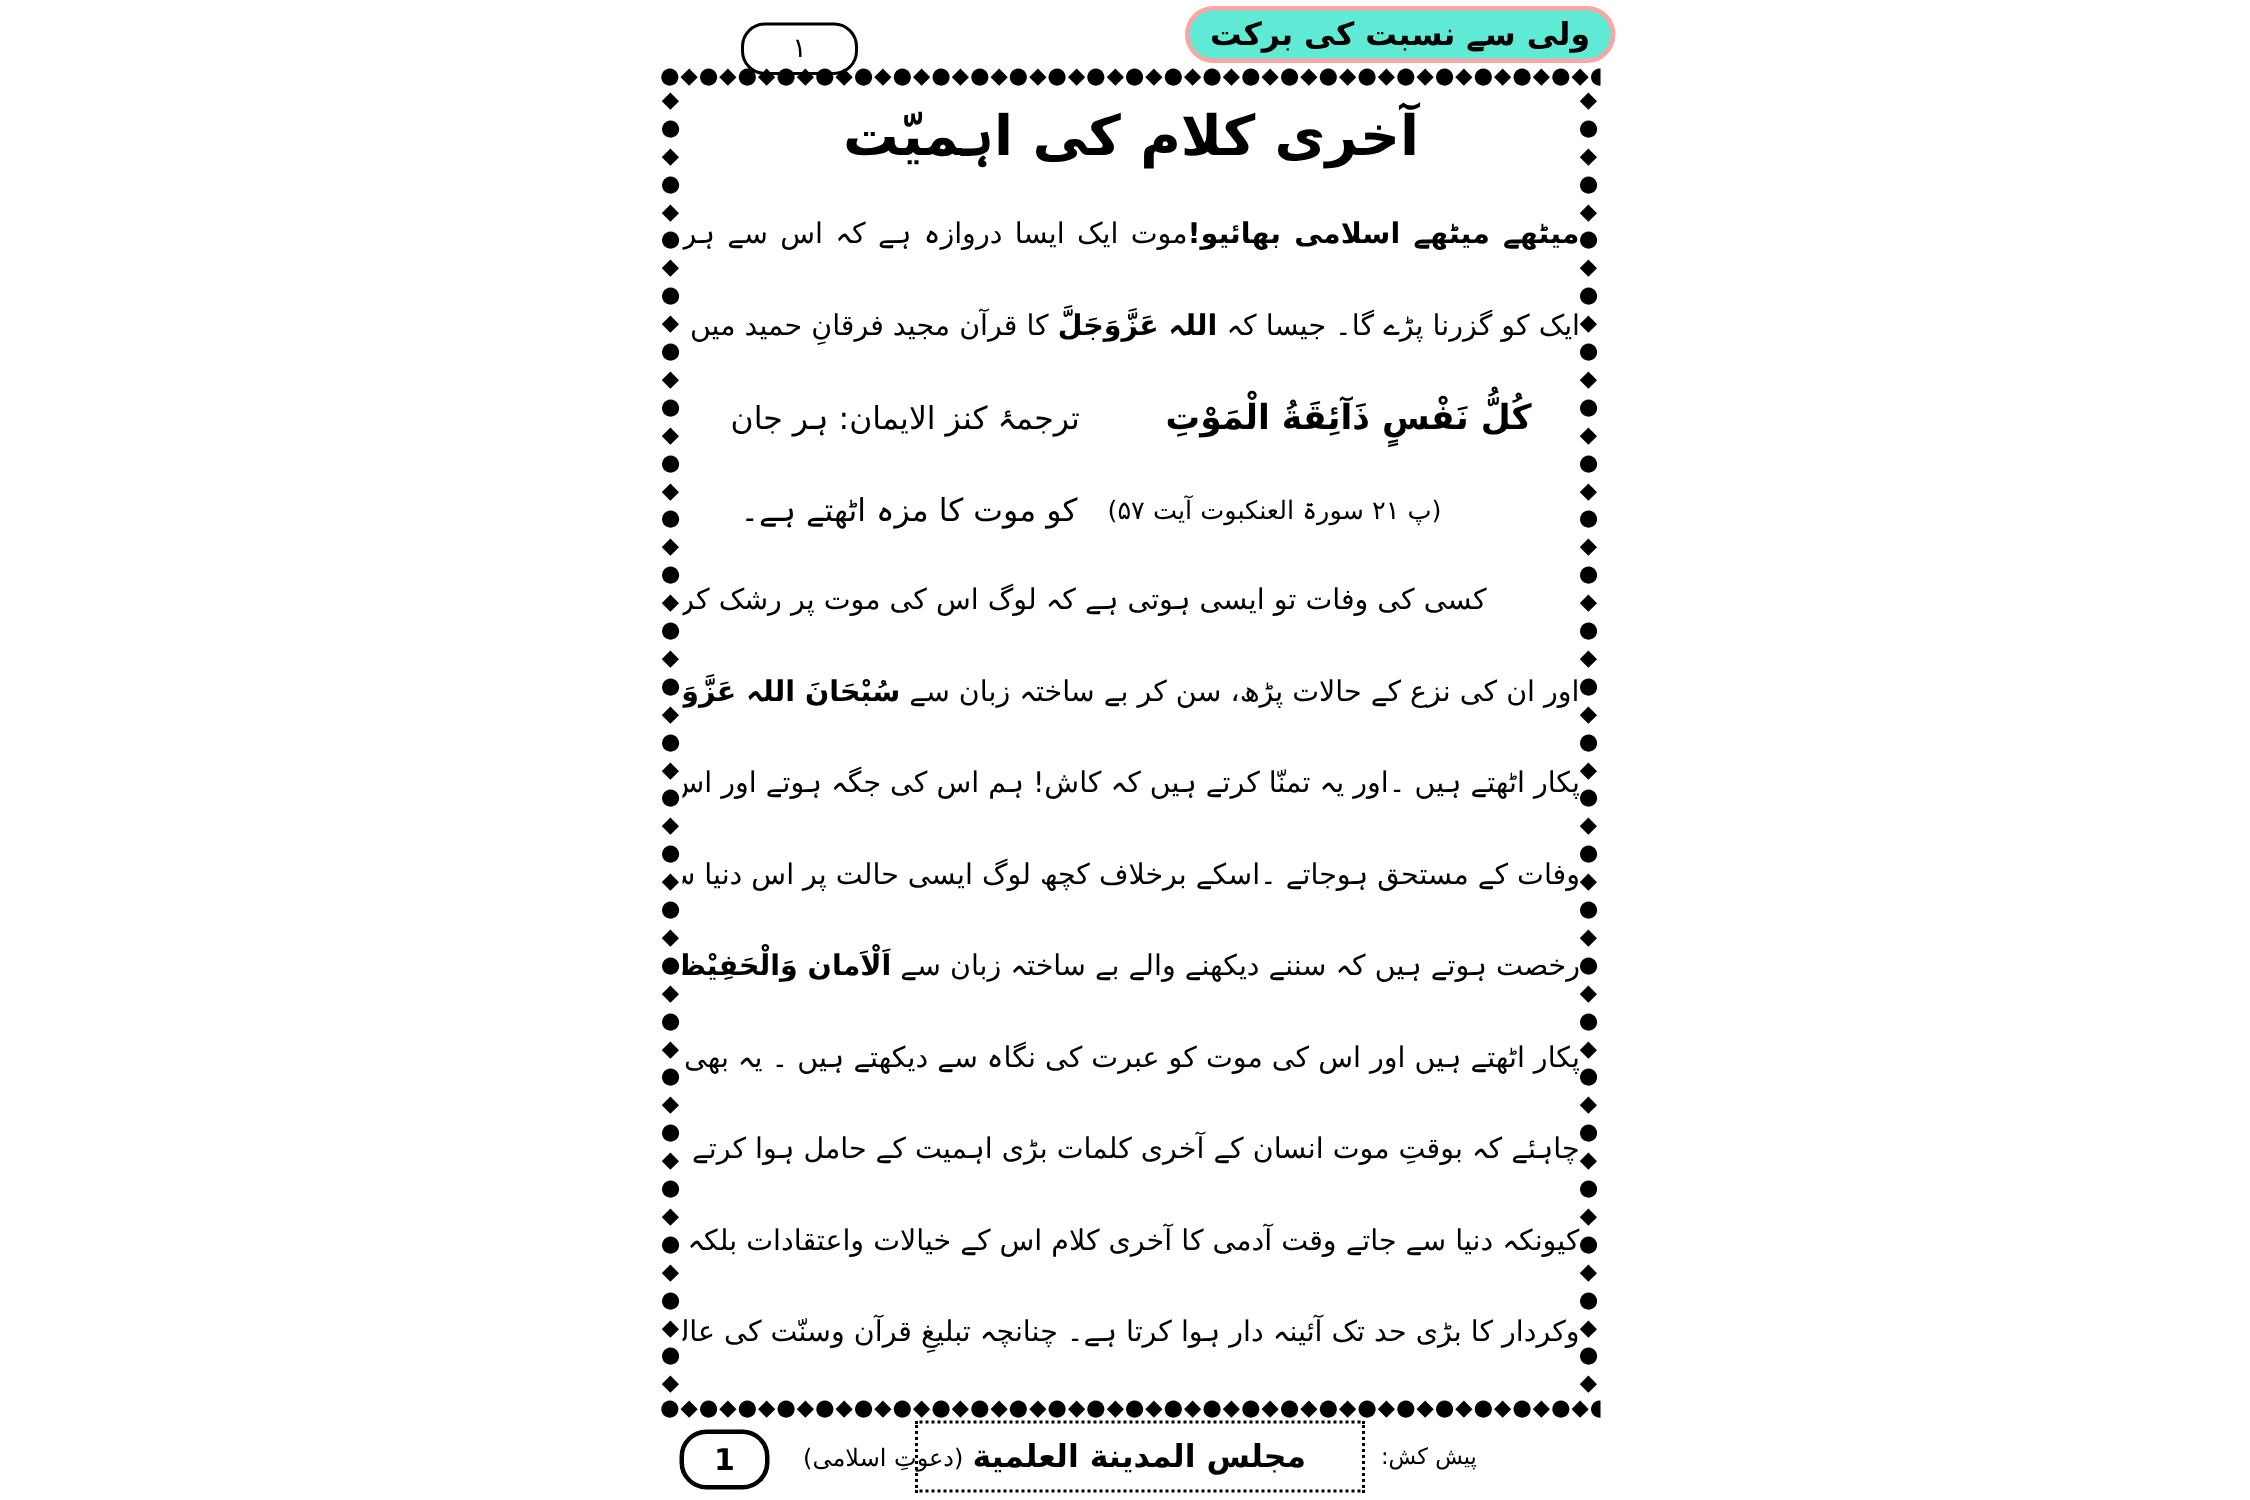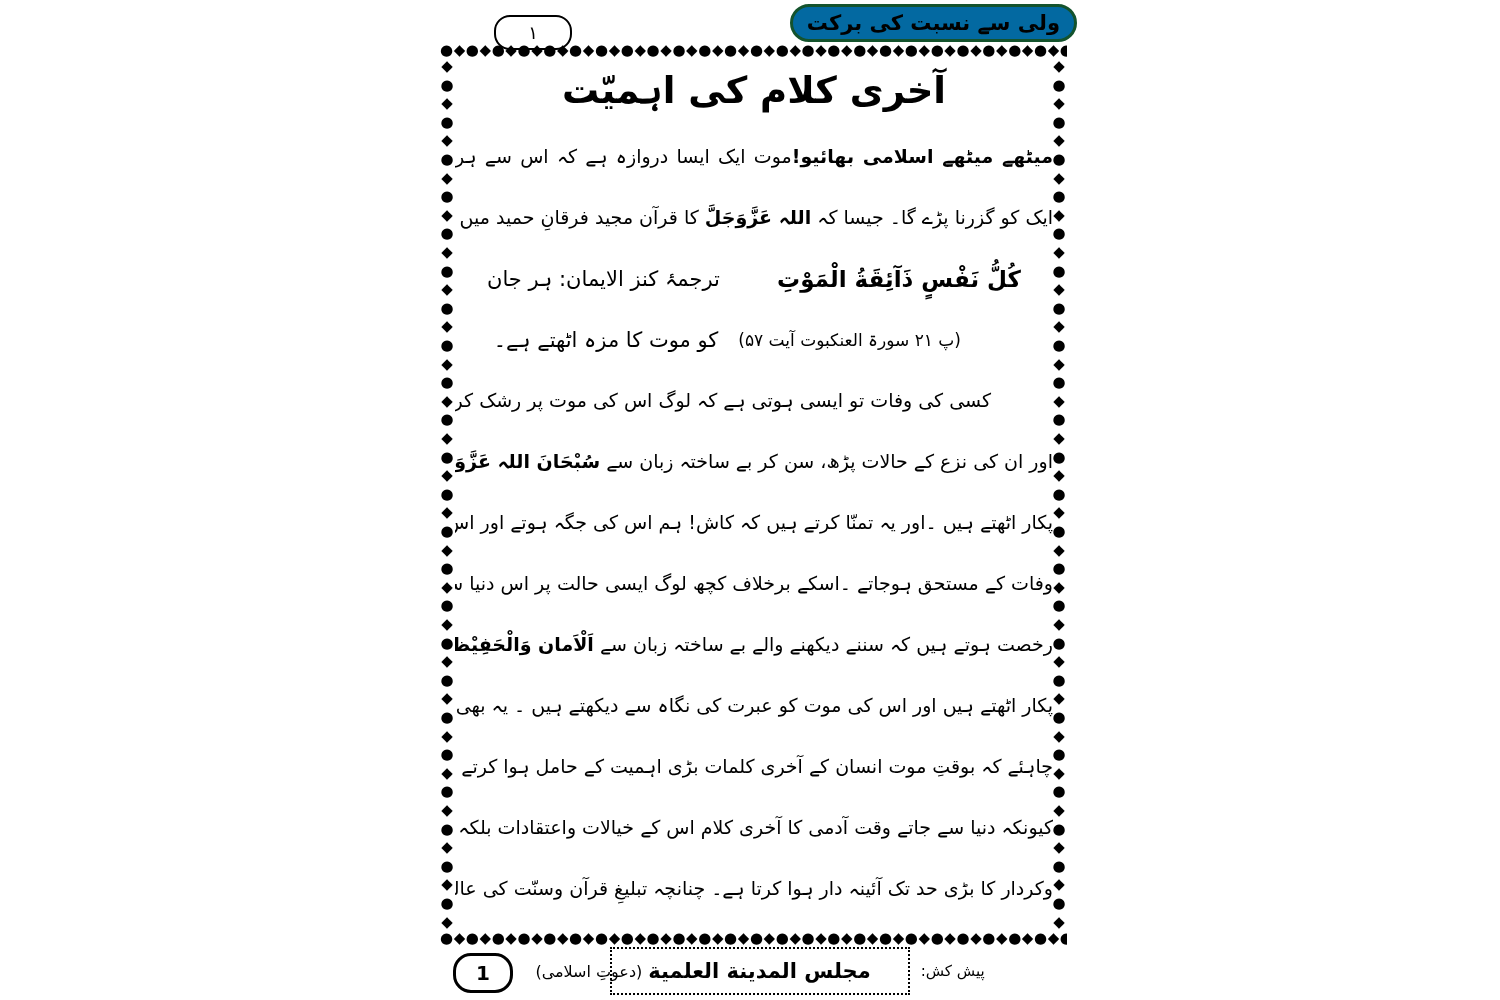--- a/index.html
+++ b/index.html
@@ -2,21 +2,21 @@
 <html lang="ur" dir="rtl"><head>
 <meta charset="utf-8">
 <style>
   html,body{margin:0;padding:0;background:#ffffff;}
   .canvas{position:relative;width:1500px;height:1000px;background:#ffffff;overflow:hidden;
           font-family:"DejaVu Sans",sans-serif;color:#000;}
   .page-col{position:absolute;left:440px;top:0;width:627px;height:1000px;direction:rtl;}
 
   
   .title-box{position:absolute;top:4px;right:-10px;height:38px;min-width:225px;
-             border:3px solid #14532d;border-radius:21px;background:#0369a1;
+             border:3px solid #fca5a5;border-radius:21px;background:#5eead4;
              display:flex;align-items:center;justify-content:center;
              font-size:21px;font-weight:bold;padding:0 14px;box-sizing:border-box;}
   .top-oval{position:absolute;top:15px;left:54px;width:74px;height:31px;
             border:2px solid #000;border-radius:16px;background:#fff;
             display:flex;align-items:center;justify-content:center;font-size:18px;}
 
   
   .orn{position:absolute;color:#000;font-size:15px;letter-spacing:0.6px;line-height:16px;
        overflow:hidden;white-space:nowrap;direction:ltr;}
   .orn-h{left:0;width:627px;height:17px;}

